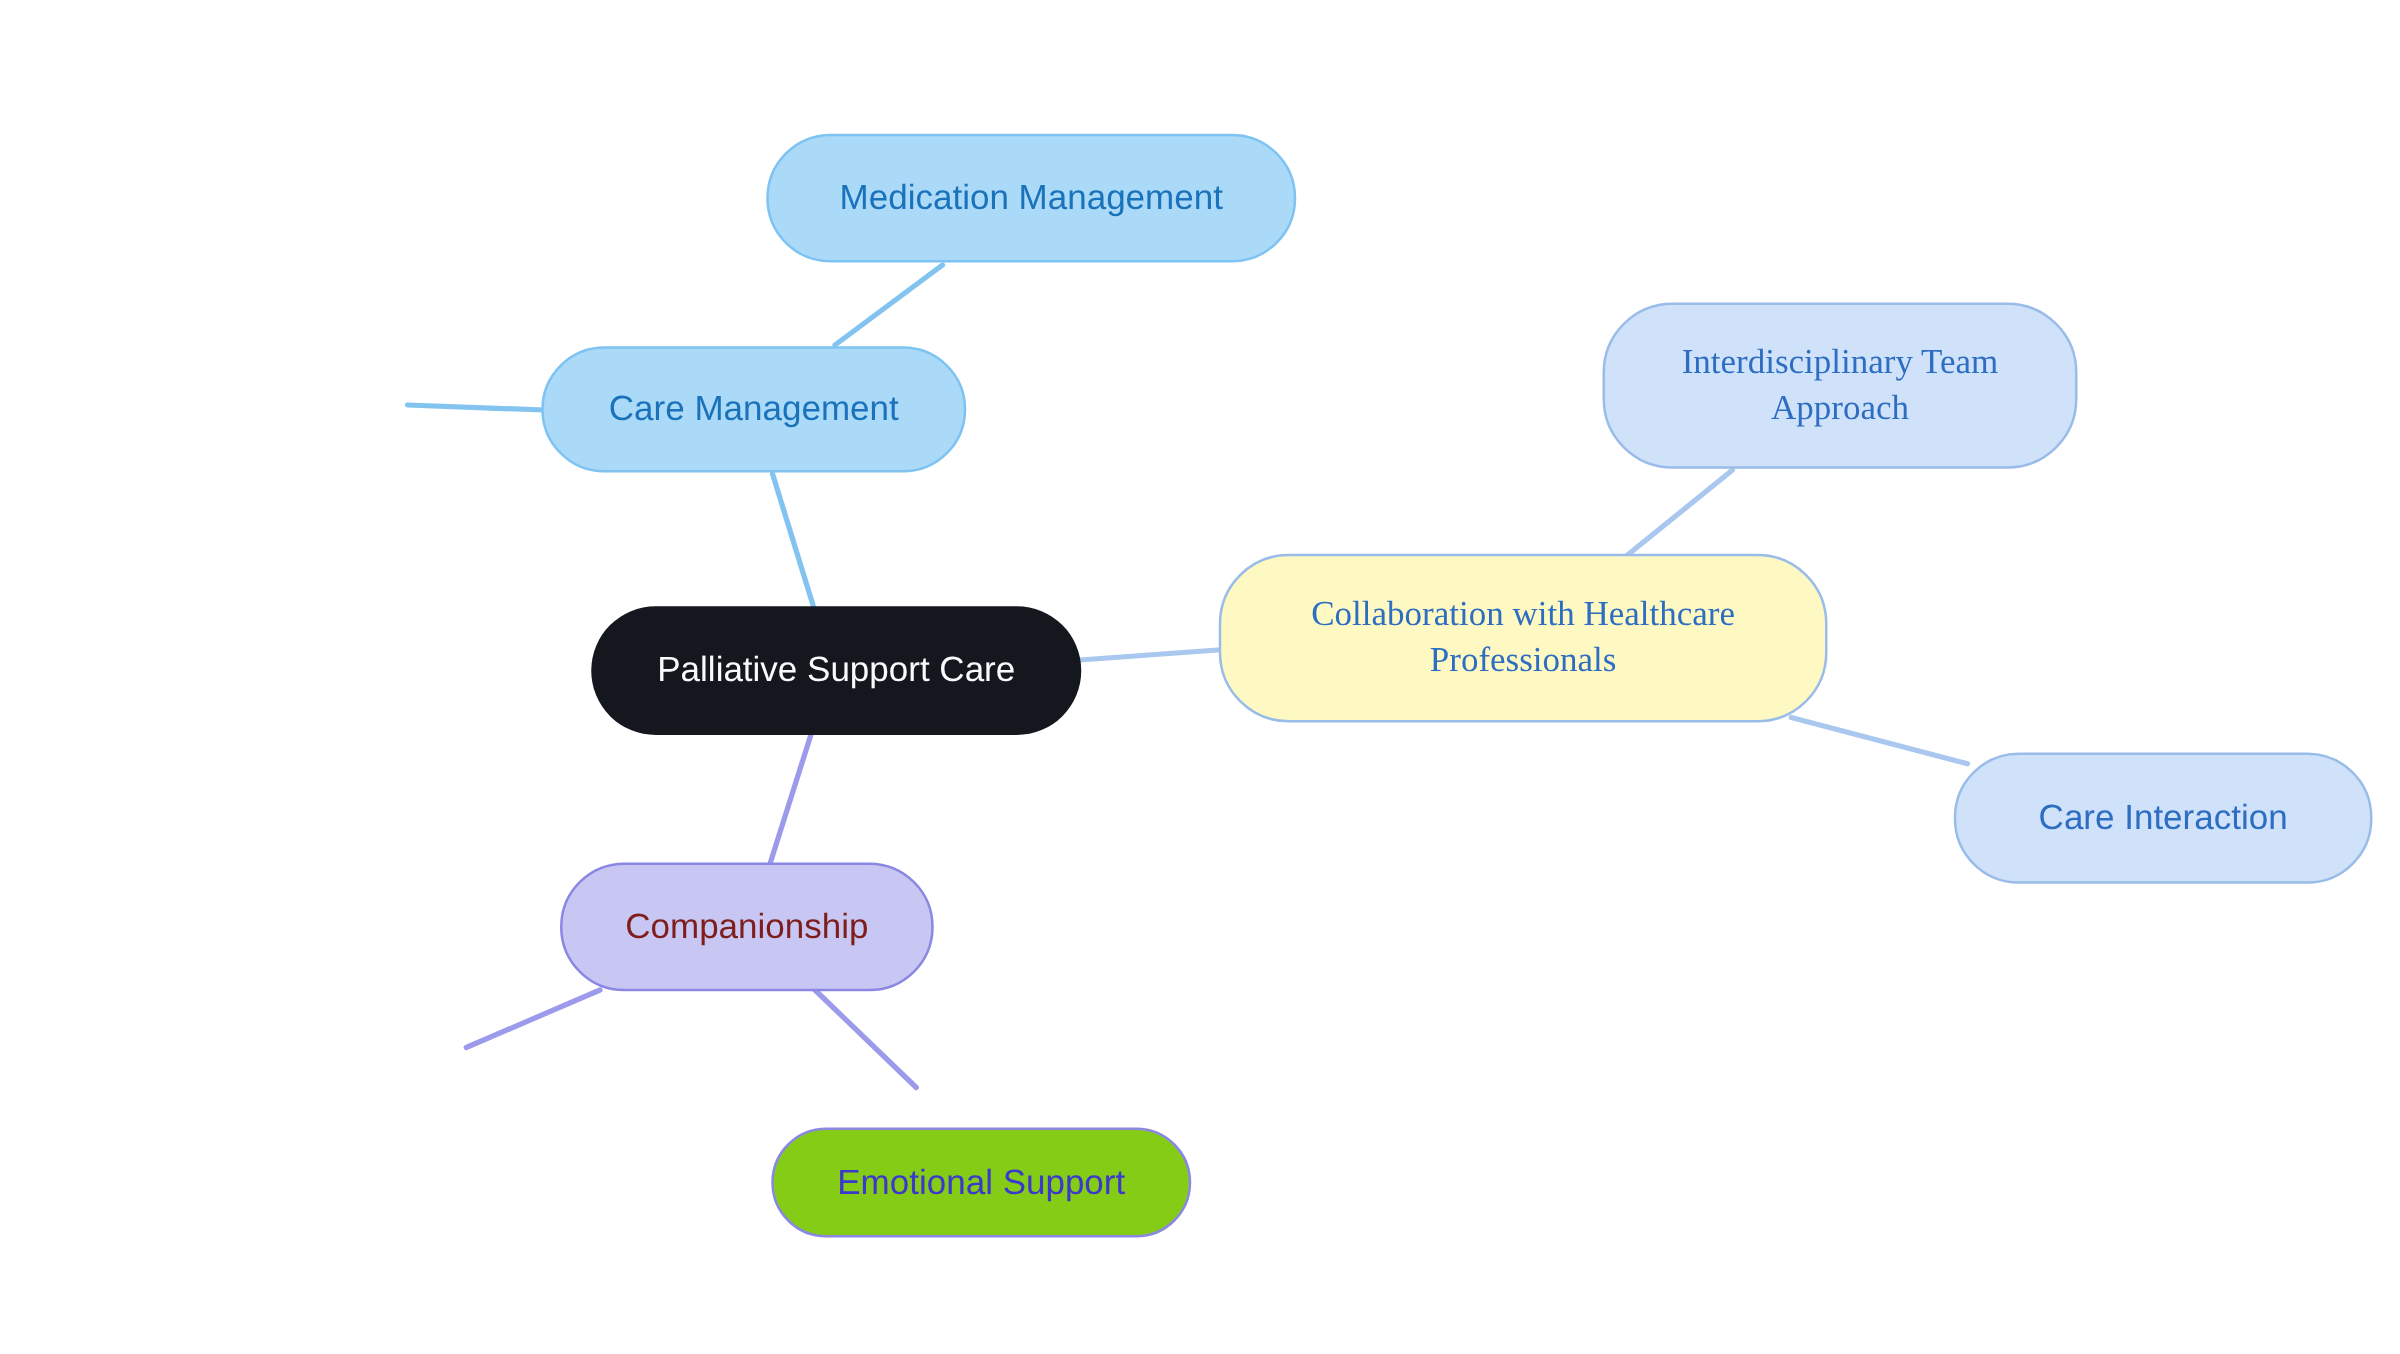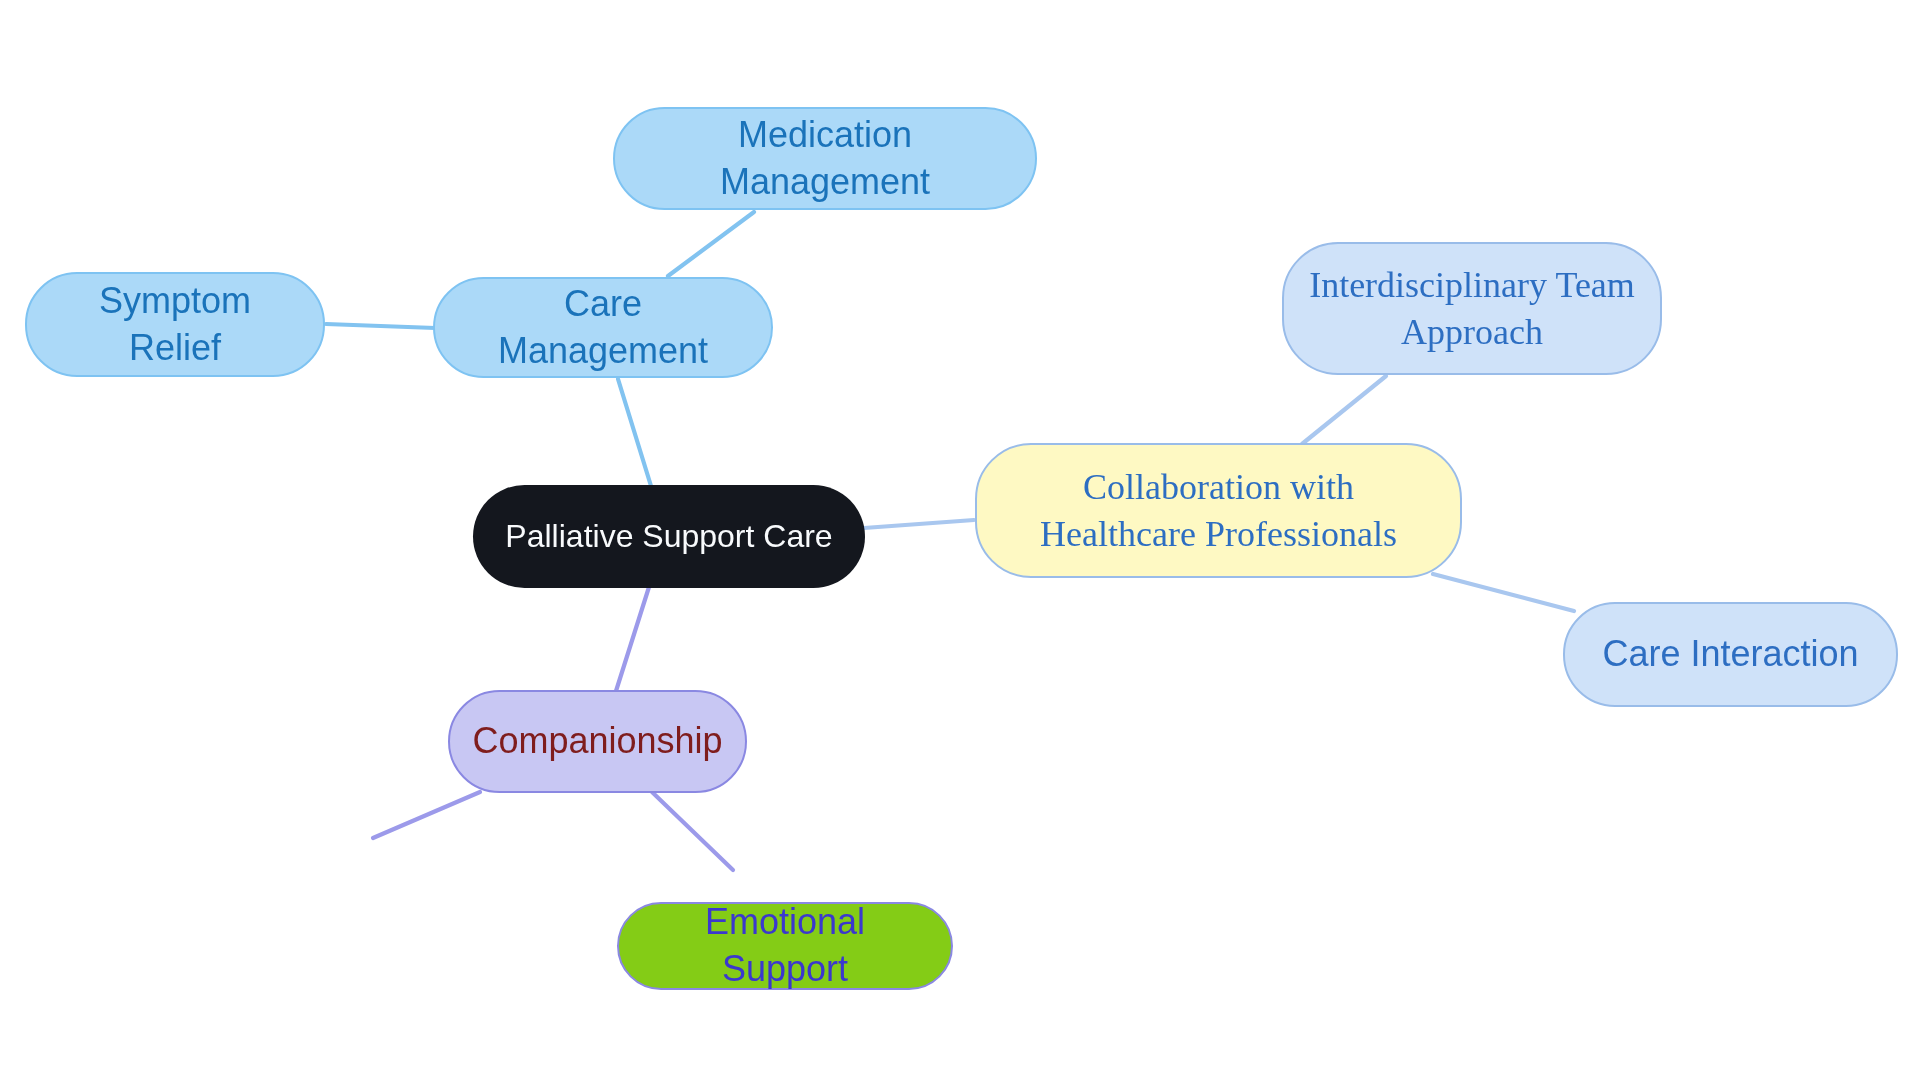--- a/index.html
+++ b/index.html
@@ -26,34 +26,34 @@
     stroke-width: 4.2;
     stroke-linecap: round;
   }
   .node {
     position: absolute;
     display: flex;
     align-items: center;
     justify-content: center;
     text-align: center;
     box-sizing: border-box;
-    font-size: 36px;
+    font-size: 28px;
     line-height: 1.3;
     border-radius: 52px;
     border: 2px solid transparent;
     cursor: pointer;
     user-select: none;
   }
   .node .label {
     display: block;
     padding: 0 24px;
   }
   .node.root {
     border: none;
-    font-size: 32px;
+    font-size: 28px;
     border-radius: 52px;
   }
   .node.twoline {
     border-radius: 56px;
     font-family: Liberation Serif, serif;
   }
 </style>
 </head>
 <body>
 
@@ -79,23 +79,20 @@
   </div>
 
   <div class="node" style="left: 433px; top: 277px; width: 340px; height: 101px; background-color: rgb(171, 217, 248); border-color: rgb(126, 195, 242); color: rgb(26, 115, 186);">
     <span class="label">Care Management</span>
   </div>
 
   <div class="node" style="left: 613px; top: 107px; width: 424px; height: 103px; background-color: rgb(171, 217, 248); border-color: rgb(126, 195, 242); color: rgb(26, 115, 186);">
     <span class="label">Medication Management</span>
   </div>
 
-  <div class="node" style="left: 25px; top: 272px; width: 300px; height: 105px; background-color: rgb(171, 217, 248); border-color: rgb(126, 195, 242); color: rgb(26, 115, 186);">
-    <span class="label">Symptom Relief</span>
-  </div>
 
   <div class="node twoline" style="left: 975px; top: 443px; width: 487px; height: 135px; background-color: #fef9c3; border-color: rgb(153, 188, 233); color: rgb(45, 110, 194);">
     <span class="label">Collaboration with Healthcare Professionals</span>
   </div>
 
   <div class="node twoline" style="left: 1282px; top: 242px; width: 380px; height: 133px; background-color: rgb(207, 226, 249); border-color: rgb(153, 188, 233); color: rgb(45, 110, 194);">
     <span class="label">Interdisciplinary Team Approach</span>
   </div>
 
   <div class="node" style="left: 1563px; top: 602px; width: 335px; height: 105px; background-color: rgb(207, 226, 249); border-color: rgb(153, 188, 233); color: rgb(45, 110, 194);">

